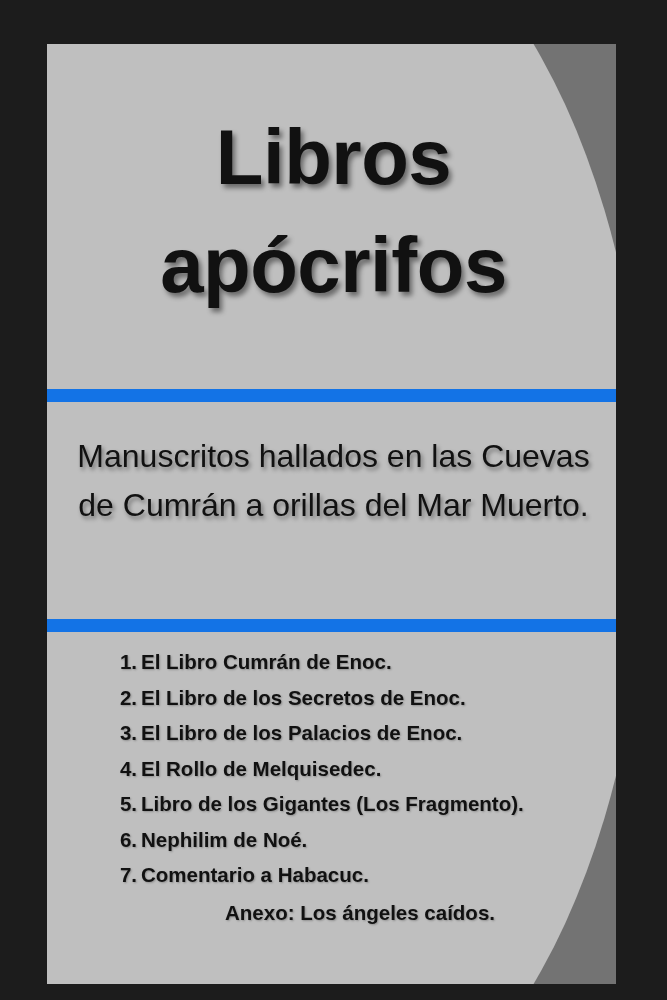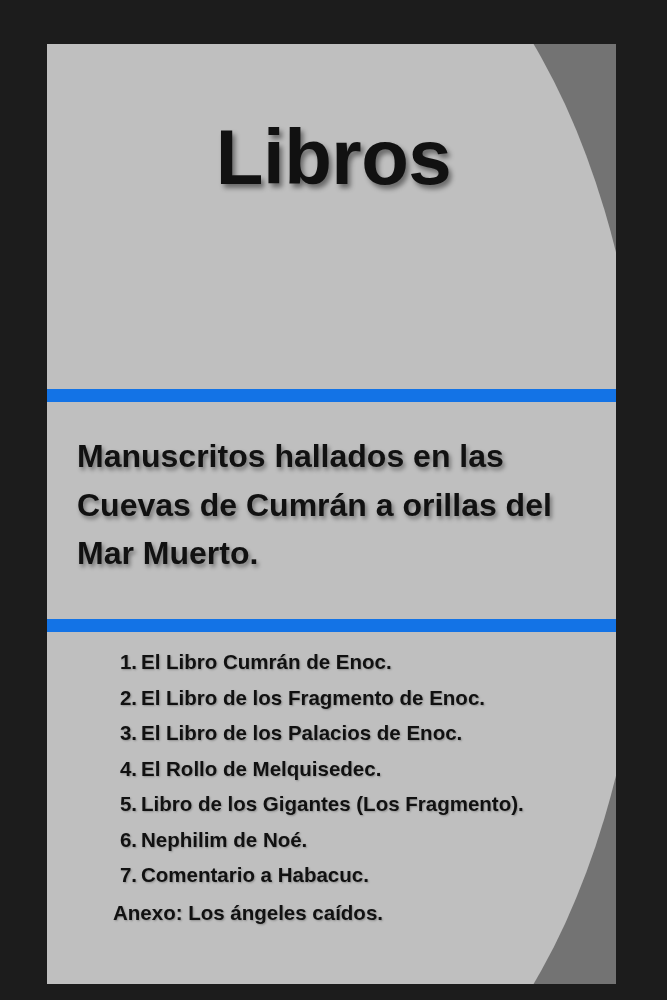--- a/index.html
+++ b/index.html
@@ -67,23 +67,23 @@
     background: #1373e6;
   }
   .rule-top { top: 345px; }
   .rule-bottom { top: 575px; }
 
   .subtitle {
     position: absolute;
     left: 30px;
     top: 388px;
     width: 513px;
-    text-align: left;
+    text-align: center;
     font-size: 32px;
-    font-weight: 700;
+    font-weight: 400;
     color: #111111;
     line-height: 1.52;
     text-shadow: 2px 3px 4px rgba(0,0,0,0.40);
   }
 
   .list {
     position: absolute;
     left: 60px;
     top: 608px;
     width: 500px;
@@ -105,49 +105,51 @@
     margin-right: 4px;
   }
   .list-text { flex: 1 1 auto; }
   .annex {
     font-size: 20.5px;
     font-weight: 700;
     color: #111111;
     margin-top: 12px;
     padding-left: 6px;
     text-shadow: 1px 1px 2px rgba(0,0,0,0.25);
+    text-align: center;
   }
 </style>
 </head>
 <body>
 
 <div class="cover">
   <div class="panel">
     <div class="arc"></div>
 
     <div class="panel-content">
 
       <div class="title-block">
         <div class="title-line">Libros</div>
+        <div class="title-line">apócrifos</div>
       </div>
 
       <div class="rule rule-top"></div>
 
       <div class="subtitle">Manuscritos hallados en las Cuevas de Cumrán a orillas del Mar Muerto.</div>
 
       <div class="rule rule-bottom"></div>
 
       <div class="list">
         <div class="list-item">
           <span class="list-num">1.</span>
           <span class="list-text">El Libro Cumrán de Enoc.</span>
         </div>
         <div class="list-item">
           <span class="list-num">2.</span>
-          <span class="list-text">El Libro de los Fragmento de Enoc.</span>
+          <span class="list-text">El Libro de los Secretos de Enoc.</span>
         </div>
         <div class="list-item">
           <span class="list-num">3.</span>
           <span class="list-text">El Libro de los Palacios de Enoc.</span>
         </div>
         <div class="list-item">
           <span class="list-num">4.</span>
           <span class="list-text">El Rollo de Melquisedec.</span>
         </div>
         <div class="list-item">

